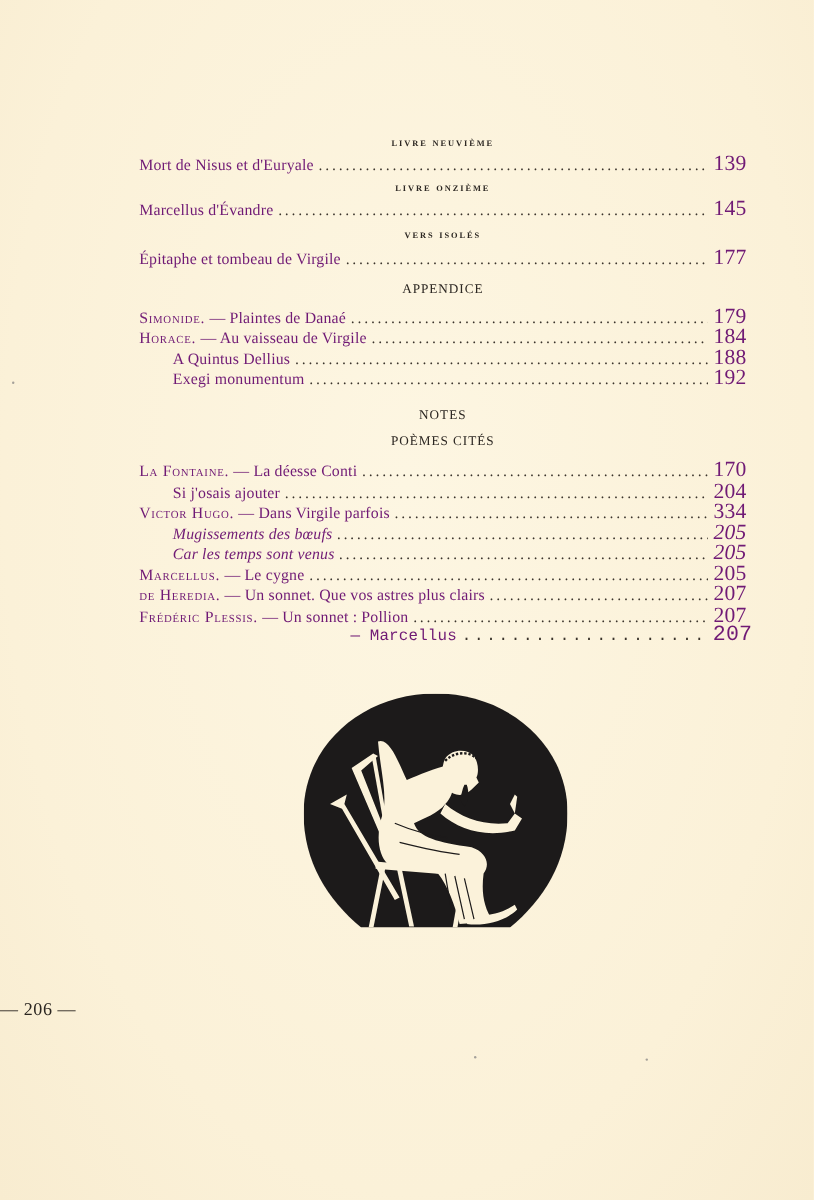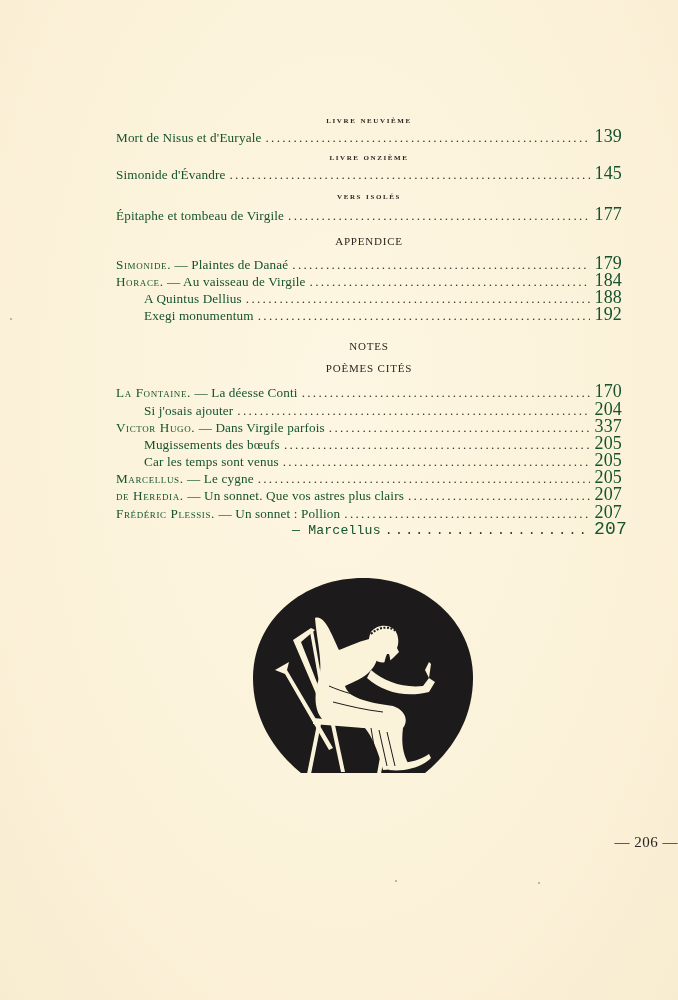--- a/index.html
+++ b/index.html
@@ -17,39 +17,39 @@
       font-variant: small-caps; text-transform: lowercase;
       height: 16px; line-height: 16px; color: #2c2722;
       font-family: "Liberation Serif", serif; font-weight: bold;
     }
     .heading-large {
       text-align: center; font-size: 11px; letter-spacing: 0.8px;
       font-family: "Liberation Serif", serif; color: #2c2722;
     }
     .entry {
       display: flex; align-items: baseline; height: 17.2px; line-height: 17.2px;
-      font-family: "Liberation Serif", serif; font-size: 13.2px; color: #14532d;
+      font-family: "Liberation Serif", serif; font-size: 13.2px; color: #701a75;
       letter-spacing: 0.15px;
     }
     .entry .lbl { white-space: nowrap; }
     .entry .author { font-variant: small-caps; letter-spacing: 0.6px; }
     .entry .dots {
       flex: 1; overflow: hidden; white-space: nowrap; margin: 0 4px;
       letter-spacing: 2.3px; color: #3a332b;
     }
     .entry .dots::after { content: "................................................................................................................................................"; }
     .entry .pg { width: 28px; text-align: right; font-size: 18px; white-space: nowrap; }
     .indent1 { padding-left: 28px; }
-    .indent2 { padding-left: 28px; }
+    .indent2 { padding-left: 28px; font-style: italic; }
     .indent3 { padding-left: 176px; font-family: Liberation Mono, monospace; }
     .illus {
       position: absolute; left: 253px; top: 578px; width: 220px; height: 198px;
     }
     .folio {
-      position: absolute; left: 0; width: 678px; top: 834px; text-align: right;
+      position: absolute; left: 0; width: 678px; top: 834px; text-align: left;
       font-family: "Liberation Serif", serif; font-size: 15px; color: #2a2520;
       letter-spacing: 0.5px;
     }
     .speck { position: absolute; width: 2px; height: 2px; border-radius: 1px; background: #6a6a70; opacity: 0.6; }
   </style>
 </head>
 <body>
 
 <div class="page">
 
@@ -59,21 +59,21 @@
     <div class="entry">
       <span class="lbl">Mort de Nisus et d'Euryale</span>
       <span class="dots"></span>
       <span class="pg">139</span>
     </div>
 
     <div style="height:4px"></div>
 
     <div class="heading-small">LIVRE ONZIÈME</div>
     <div class="entry">
-      <span class="lbl">Simonide d'Évandre</span>
+      <span class="lbl">Marcellus d'Évandre</span>
       <span class="dots"></span>
       <span class="pg">145</span>
     </div>
 
     <div style="height:6px"></div>
 
     <div class="heading-small">VERS ISOLÉS</div>
     <div style="height:2px"></div>
     <div class="entry">
       <span class="lbl">Épitaphe et tombeau de Virgile</span>
@@ -114,21 +114,21 @@
       <span class="pg">170</span>
     </div>
     <div class="entry indent1">
       <span class="lbl">Si j'osais ajouter</span>
       <span class="dots"></span>
       <span class="pg">204</span>
     </div>
     <div class="entry">
       <span class="lbl"><span class="author">Victor Hugo.</span> <span>— Dans Virgile parfois</span></span>
       <span class="dots"></span>
-      <span class="pg">337</span>
+      <span class="pg">334</span>
     </div>
     <div class="entry indent2">
       <span class="lbl">Mugissements des bœufs</span>
       <span class="dots"></span>
       <span class="pg">205</span>
     </div>
     <div class="entry indent2">
       <span class="lbl">Car les temps sont venus</span>
       <span class="dots"></span>
       <span class="pg">205</span>

